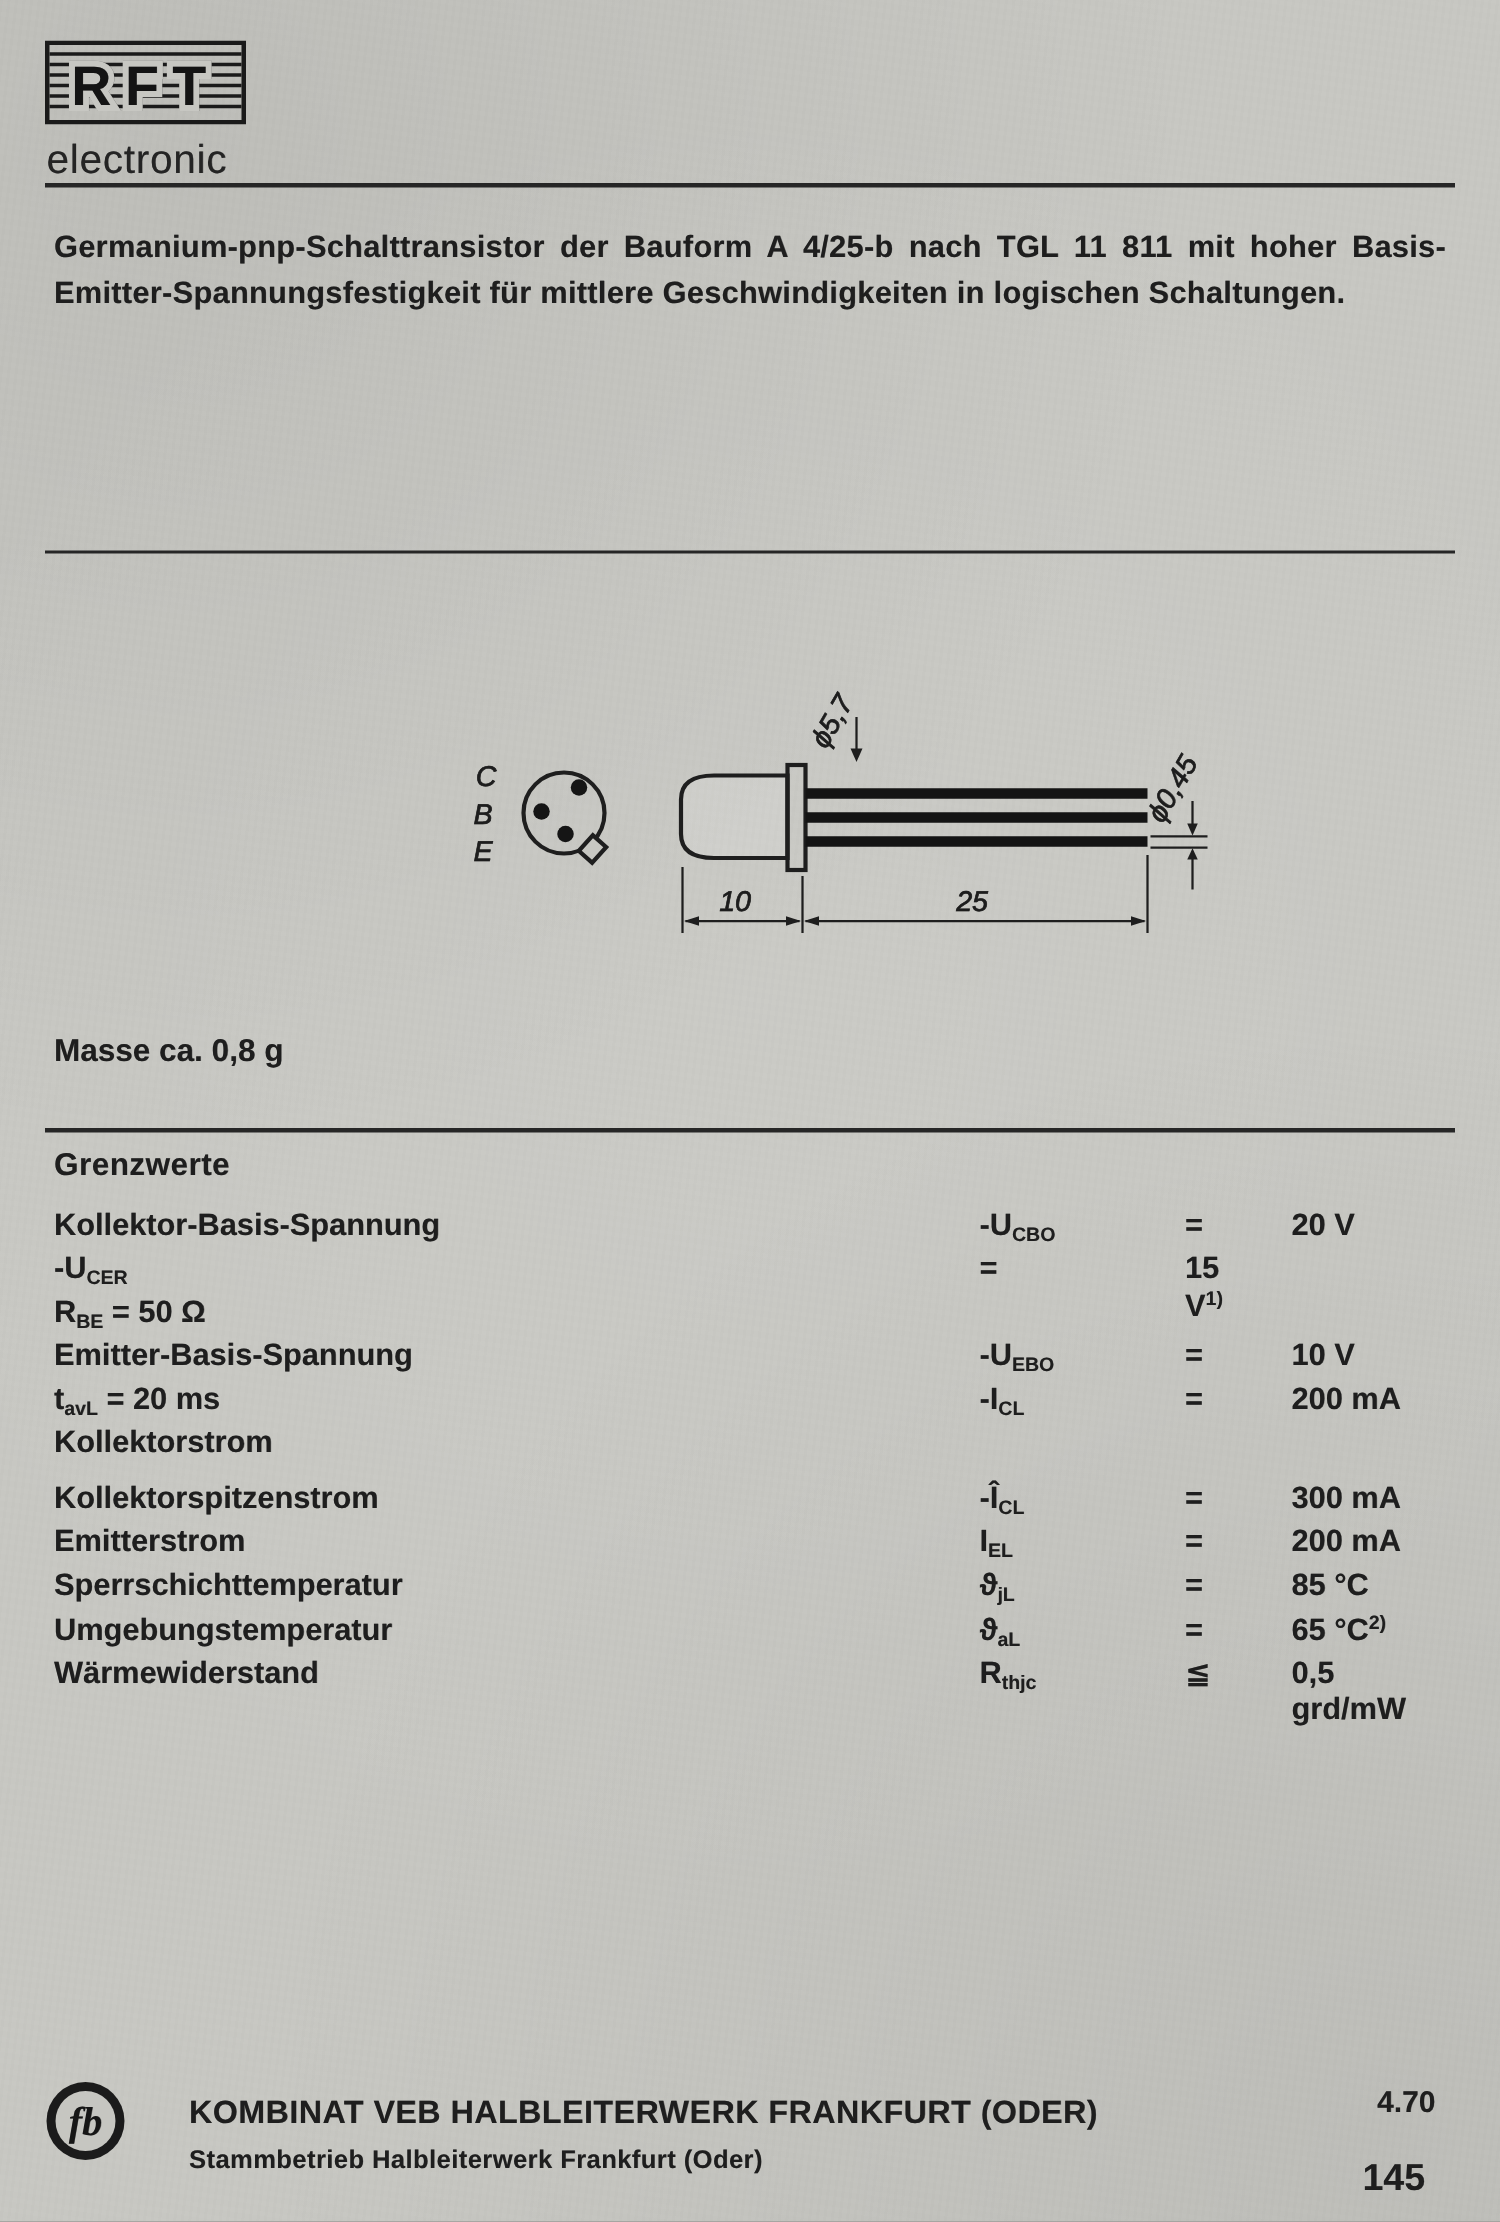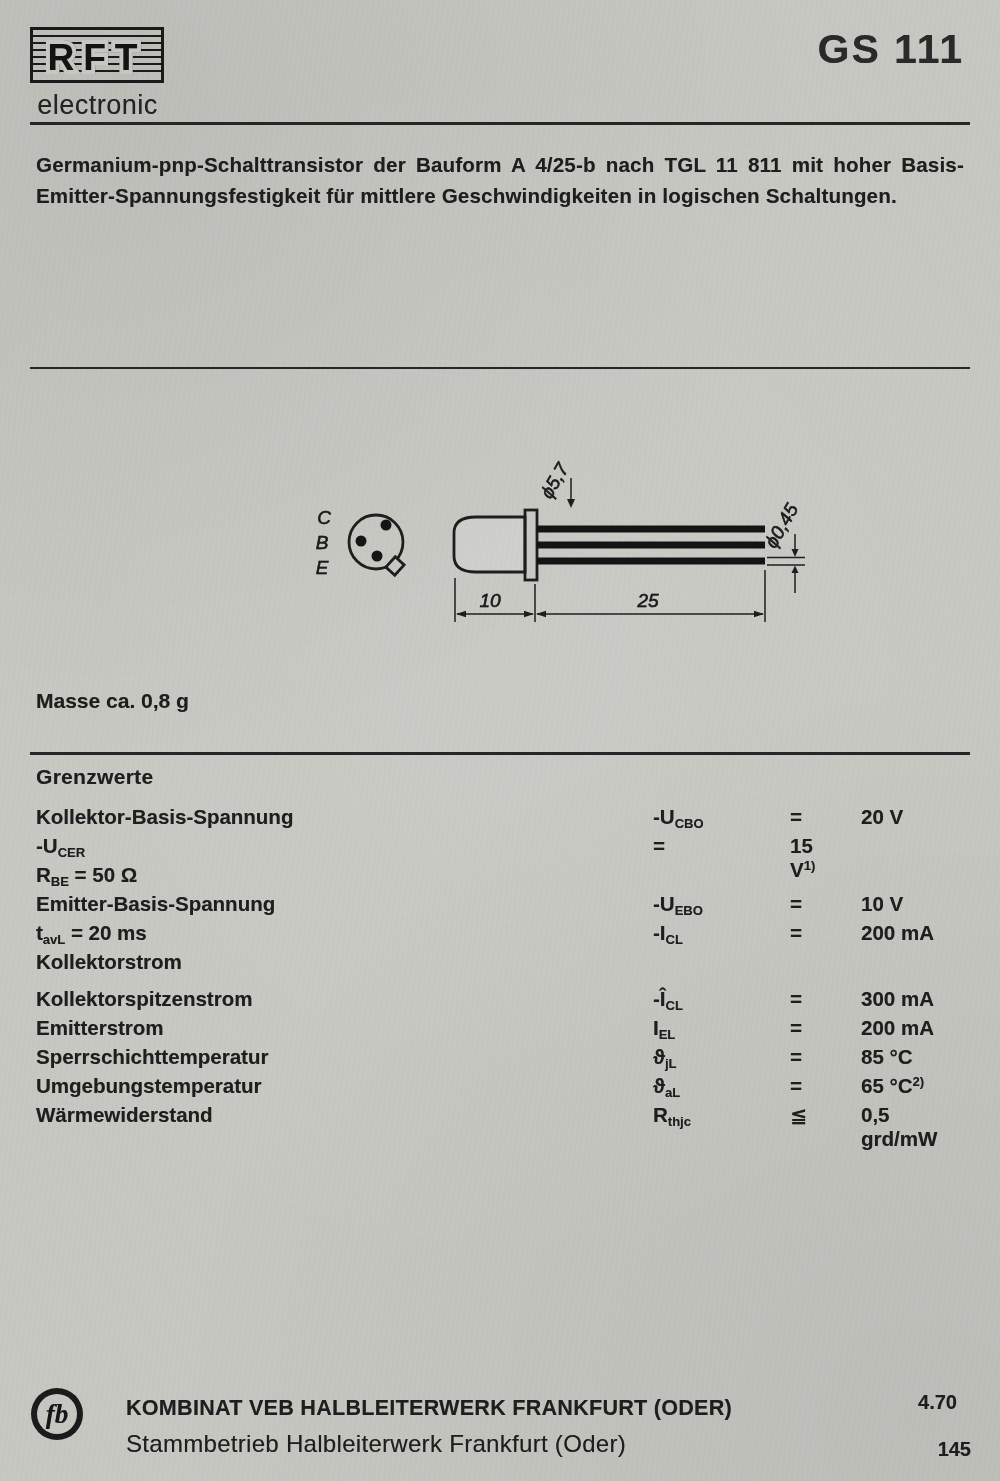--- a/index.html
+++ b/index.html
@@ -16,43 +16,43 @@
       repeating-linear-gradient(8deg, rgba(255,255,255,0.018) 0 3px, rgba(255,255,255,0) 3px 7px),
       #c7c7c2;
     text-shadow: 0.2px 0.2px 0.4px rgba(25,25,25,0.45);
   }
   .rule { position:absolute; background:#262626; }
   .rule-1 { left:30px; top:122px; width:940px; height:3px; }
   .rule-2 { left:30px; top:367px; width:940px; height:2px; }
   .rule-3 { left:30px; top:752px; width:940px; height:3px; }
 
   .logo-block { position:absolute; left:30px; top:27px; }
-  .logo-sub { font-size:27px; font-weight:400; letter-spacing:0.5px; color:#242424; margin-top:3px; margin-left:1px;text-align:center; }
+  .logo-sub { font-size:27px; font-weight:400; letter-spacing:0.5px; color:#242424; margin-top:3px; margin-left:1px; }
   .product { position:absolute; right:36px; top:26px; font-size:41px; font-weight:700; letter-spacing:2px; color:#2a2a2a; }
 
   .intro { position:absolute; left:36px; top:149px; width:928px; font-size:20.5px; font-weight:700; line-height:31px; letter-spacing:0.2px; }
   .intro .just { text-align:justify; text-align-last:justify; }
 
   .drawing { position:absolute; left:280px; top:432px; }
   .dimtext { font-style:italic; font-size:19px; fill:#1e1e1e; stroke:#1e1e1e; stroke-width:0.4; font-family:"Liberation Sans","DejaVu Sans",sans-serif; }
 
   .mass { position:absolute; left:36px; top:689px; font-size:21px; font-weight:700; }
   .limits-title { position:absolute; left:36px; top:765px; font-size:21px; font-weight:700; letter-spacing:0.3px; }
 
   .limits { position:absolute; left:36px; top:805px; width:910px; font-size:20.5px; font-weight:700; }
   .limit-row { display:grid; grid-template-columns:582px 102px 36px 1fr; align-items:baseline; height:29px;gap:35px; }
   .row-gap { height:8px; }
   .limits sub { font-size:13px; vertical-align:-4px; letter-spacing:0; }
   .limits sup { font-size:13px; vertical-align:7px; }
 
   .footer-logo { position:absolute; left:30px; top:1387px; }
   .company1 { position:absolute; left:126px; top:1396px; font-size:21.5px; font-weight:700; letter-spacing:0.3px; }
-  .company2 { position:absolute; left:126px; top:1430px; font-size:24px; font-weight:400; letter-spacing:0.3px; }
+  .company2 { position:absolute; left:126px; top:1430px; font-size:17px; font-weight:700; letter-spacing:0.3px; }
   .issue    { position:absolute; right:43px; top:1391px; font-size:20px; font-weight:700; }
-  .page-num { position:absolute; right:29px; top:1438px; font-size:20px; font-weight:700; }
+  .page-num { position:absolute; right:50px; top:1438px; font-size:25px; font-weight:700; }
 </style>
 </head>
 <body>
 
 <div class="page">
 
   <div class="logo-block">
     <svg width="134" height="56" viewBox="0 0 134 56">
       <g stroke="#1a1a1a" stroke-width="2.2">
         <line x1="3" y1="9" x2="131" y2="9"></line>
@@ -61,21 +61,20 @@
         <line x1="3" y1="30" x2="131" y2="30"></line>
         <line x1="3" y1="37" x2="131" y2="37"></line>
         <line x1="3" y1="44" x2="131" y2="44"></line>
       </g>
       <rect x="1.5" y="1.5" width="131" height="53" fill="none" stroke="#1a1a1a" stroke-width="3"></rect>
       <text x="67" y="43" text-anchor="middle" font-size="37" font-weight="bold" letter-spacing="9" paint-order="stroke" stroke="#c7c7c2" stroke-width="8" fill="#141414" font-family="Liberation Sans, DejaVu Sans, sans-serif">RFT</text>
     </svg>
     <div class="logo-sub">electronic</div>
   </div>
 
-  <div class="product">GS 111</div>
 
   <div class="rule rule-1"></div>
 
   <div class="intro">
     <div class="just">Germanium-pnp-Schalttransistor der Bauform A 4/25-b nach TGL 11 811 mit hoher Basis-</div>
     <div>Emitter-Spannungsfestigkeit für mittlere Geschwindigkeiten in logischen Schaltungen.</div>
   </div>
 
   <div class="rule rule-2"></div>
 

